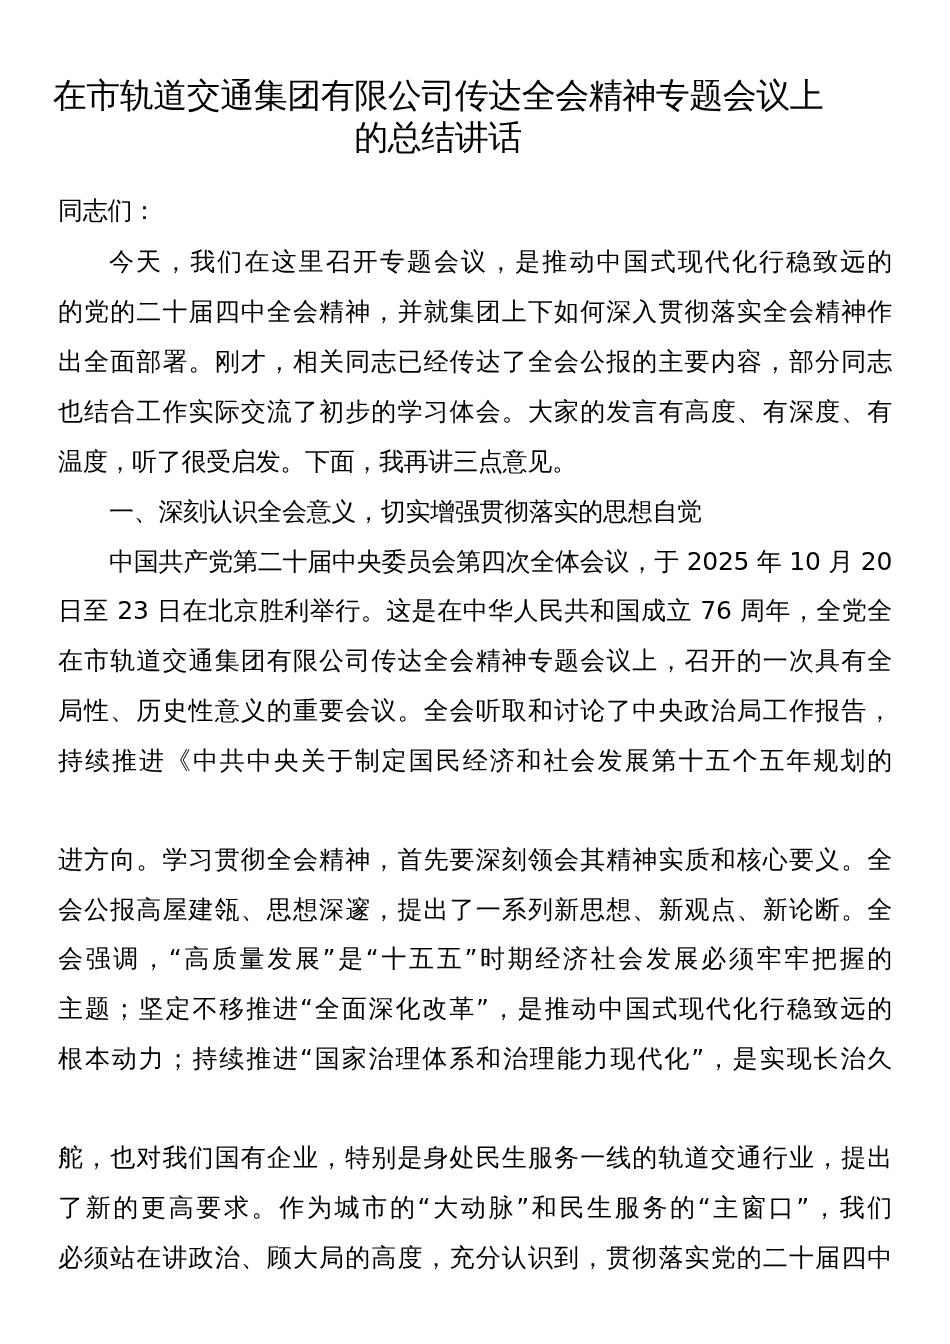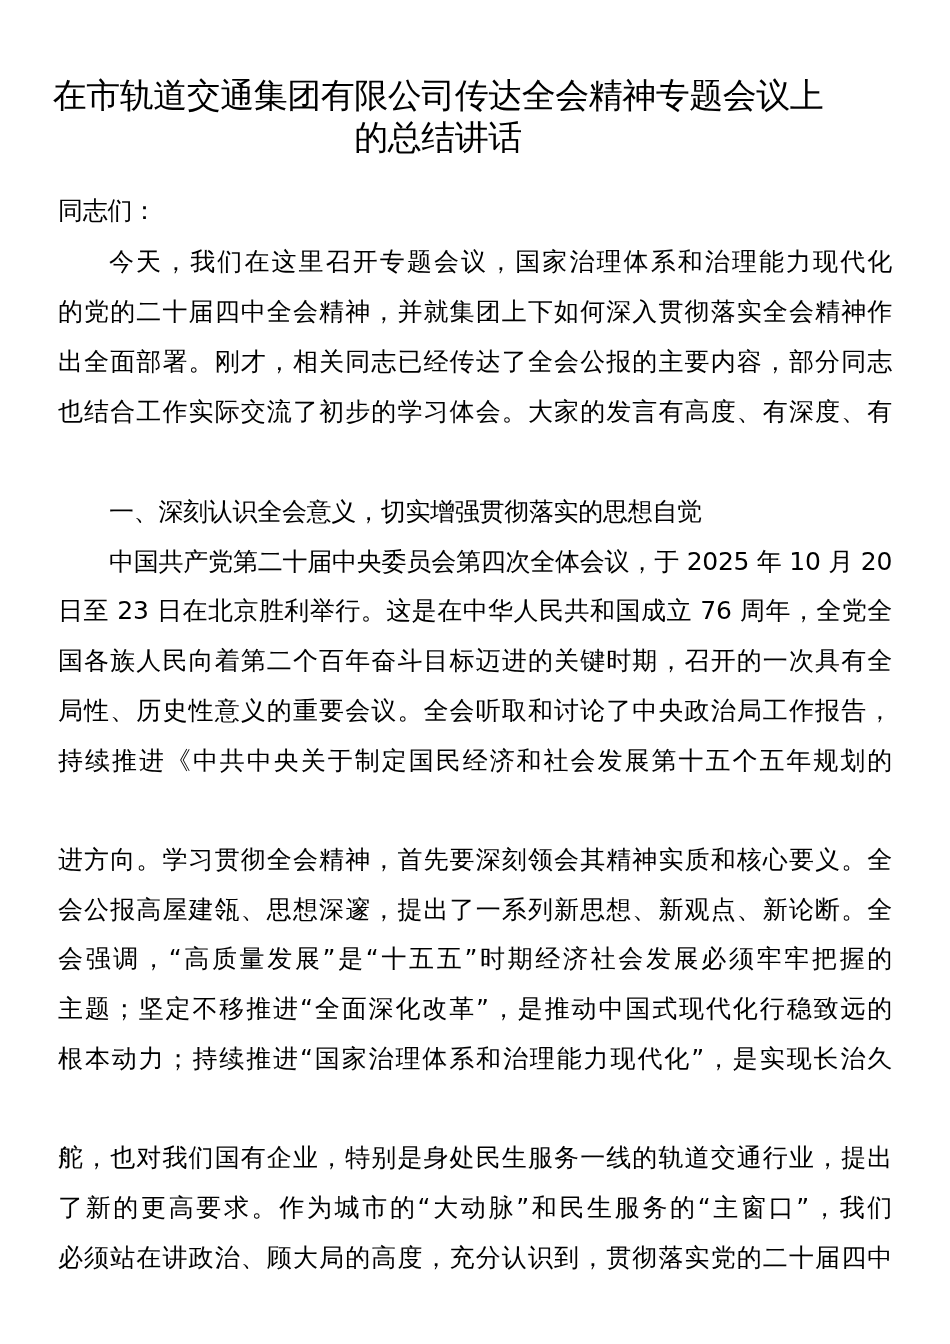--- a/index.html
+++ b/index.html
@@ -15,30 +15,31 @@
   </style>
 </head>
 <body>
 
 <div class="page">
   <div class="title-line" style="top:73px">在市轨道交通集团有限公司传达全会精神专题会议上</div>
   <div class="title-line" style="top:115px">的总结讲话</div>
 
   <div class="line last" style="top:170px">同志们：</div>
 
-  <div class="line indent" style="top:221px">今天，我们在这里召开专题会议，国家治理体系和治理能力现代化</div>
+  <div class="line indent" style="top:221px">今天，我们在这里召开专题会议，是推动中国式现代化行稳致远的</div>
   <div class="line" style="top:271px">的党的二十届四中全会精神，并就集团上下如何深入贯彻落实全会精神作</div>
   <div class="line" style="top:321px">出全面部署。刚才，相关同志已经传达了全会公报的主要内容，部分同志</div>
   <div class="line" style="top:371px">也结合工作实际交流了初步的学习体会。大家的发言有高度、有深度、有</div>
+  <div class="line last" style="top:421px">温度，听了很受启发。下面，我再讲三点意见。</div>
 
   <div class="line indent last" style="top:471px">一、深刻认识全会意义，切实增强贯彻落实的思想自觉</div>
 
   <div class="line indent" style="top:521px">中国共产党第二十届中央委员会第四次全体会议，于 2025 年 10 月 20</div>
   <div class="line" style="top:570px">日至 23 日在北京胜利举行。这是在中华人民共和国成立 76 周年，全党全</div>
-  <div class="line" style="top:620px">国各族人民向着第二个百年奋斗目标迈进的关键时期，召开的一次具有全</div>
+  <div class="line" style="top:620px">在市轨道交通集团有限公司传达全会精神专题会议上，召开的一次具有全</div>
   <div class="line" style="top:670px">局性、历史性意义的重要会议。全会听取和讨论了中央政治局工作报告，</div>
   <div class="line" style="top:720px">持续推进《中共中央关于制定国民经济和社会发展第十五个五年规划的</div>
   <div class="line" style="top:819px">进方向。学习贯彻全会精神，首先要深刻领会其精神实质和核心要义。全</div>
   <div class="line" style="top:869px">会公报高屋建瓴、思想深邃，提出了一系列新思想、新观点、新论断。全</div>
   <div class="line" style="top:918px">会强调，“高质量发展”是“十五五”时期经济社会发展必须牢牢把握的</div>
   <div class="line" style="top:968px">主题；坚定不移推进“全面深化改革”，是推动中国式现代化行稳致远的</div>
   <div class="line" style="top:1018px">根本动力；持续推进“国家治理体系和治理能力现代化”，是实现长治久</div>
   <div class="line" style="top:1117px">舵，也对我们国有企业，特别是身处民生服务一线的轨道交通行业，提出</div>
   <div class="line" style="top:1167px">了新的更高要求。作为城市的“大动脉”和民生服务的“主窗口”，我们</div>
   <div class="line" style="top:1217px">必须站在讲政治、顾大局的高度，充分认识到，贯彻落实党的二十届四中</div>

